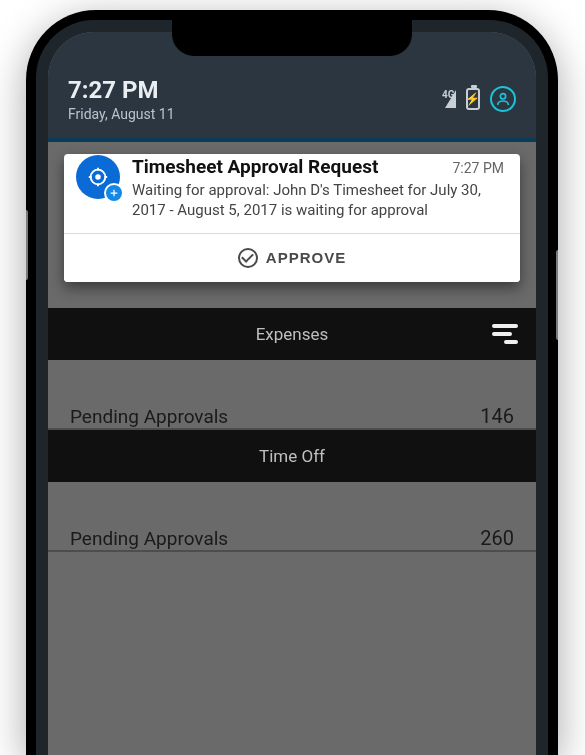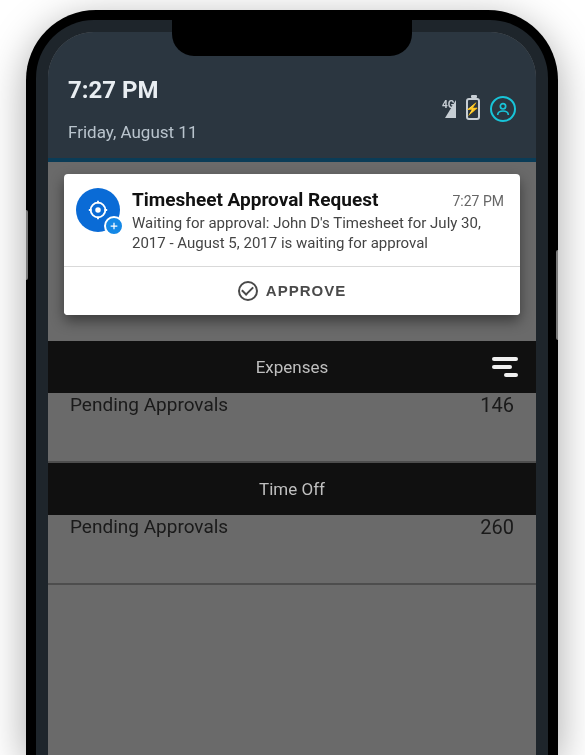--- a/index.html
+++ b/index.html
@@ -53,21 +53,21 @@
   .shade-header {
     background: #2b3640;
     color: #d7dee4;
     padding: 44px 20px 16px 20px;
     display: flex;
     align-items: center;
     justify-content: space-between;
     border-bottom: 4px solid #0a3c57;
   }
   .clock { font-size: 24px; font-weight: 700; color: #e9eef2; }
-  .date { font-size: 17px; color: #b9c4cd; margin-top: 18px; }
+  .date { font-size: 14px; color: #b9c4cd; margin-top: 2px; }
   .status-icons { display: flex; align-items: center; gap: 10px; }
   .tri {
     width: 0; height: 0;
     border-left: 11px solid transparent;
     border-bottom: 18px solid #c7ced4;
     position: relative;
     margin-left: 36px;
   }
   .tri em {
     position: absolute; left: -14px; top: -1px;
@@ -92,21 +92,21 @@
   .avatar svg { display: block; }
 
   
   .notif {
     margin: 12px 16px 0 16px;
     background: #fff;
     border-radius: 4px;
     box-shadow: 0 6px 14px rgba(0,0,0,0.45);
     overflow: hidden;
   }
-  .notif-body { display: flex; padding: 14px 16px 12px 12px; gap: 12px; }
+  .notif-body { display: flex; padding: 1px 16px 12px 12px; gap: 12px; }
   .notif-icon {
     width: 44px; height: 44px; flex: 0 0 44px;
     position: relative;
   }
   .notif-icon .big {
     width: 44px; height: 44px; border-radius: 50%;
     background: #0a6bd6;
     display: flex; align-items: center; justify-content: center;
   }
   .notif-icon .badge {
@@ -172,21 +172,21 @@
   .filter-icon span:nth-child(1){ width: 26px; }
   .filter-icon span:nth-child(2){ width: 20px; margin-right: 6px;}
   .filter-icon span:nth-child(3){ width: 14px; }
 
   .row {
     background: #6a6a6a;
     color: #1a1a1a;
     font-size: 19px;
     height: 70px;
     padding: 0 22px;
-    display: flex; align-items: flex-start; justify-content: space-between;
+    display: flex; align-items: flex-end; justify-content: space-between;
     border-bottom: 2px solid #4d4d4d;
   }
   .row .count { font-size: 20px; color: #1a1a1a; }
   .chevron { font-size: 18px; color: #2a2a2a; }
 
 </style>
 </head>
 <body>
 
 <div class="stage">

